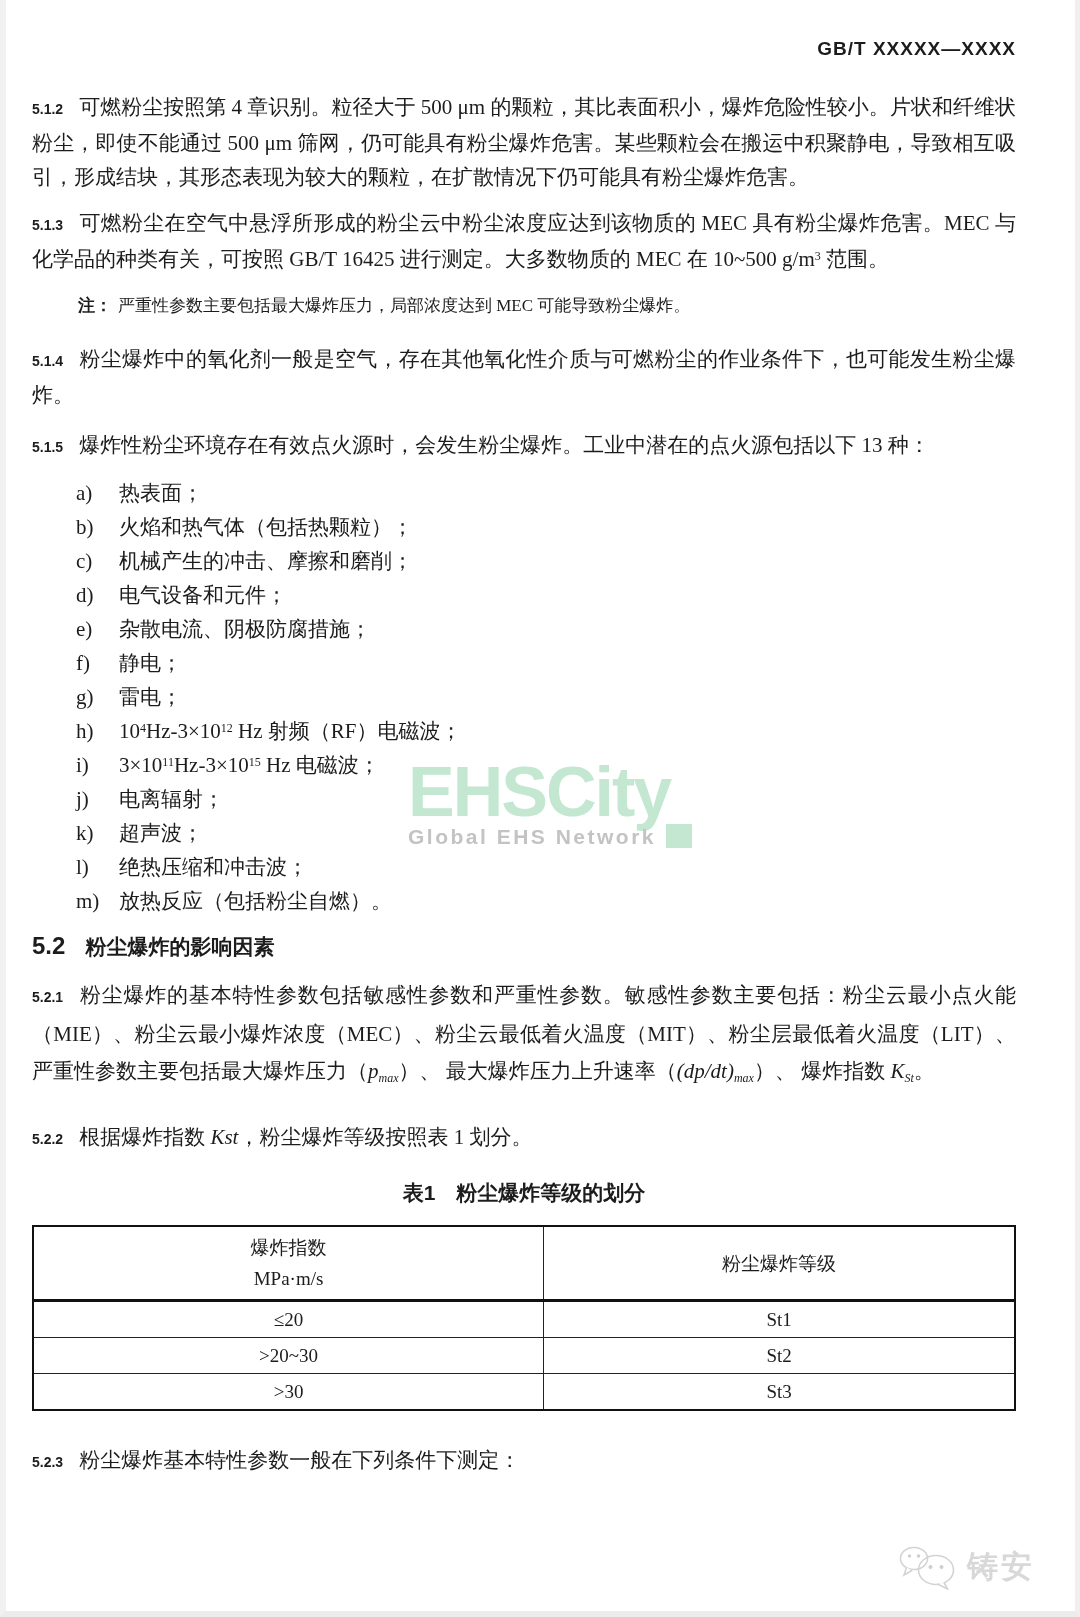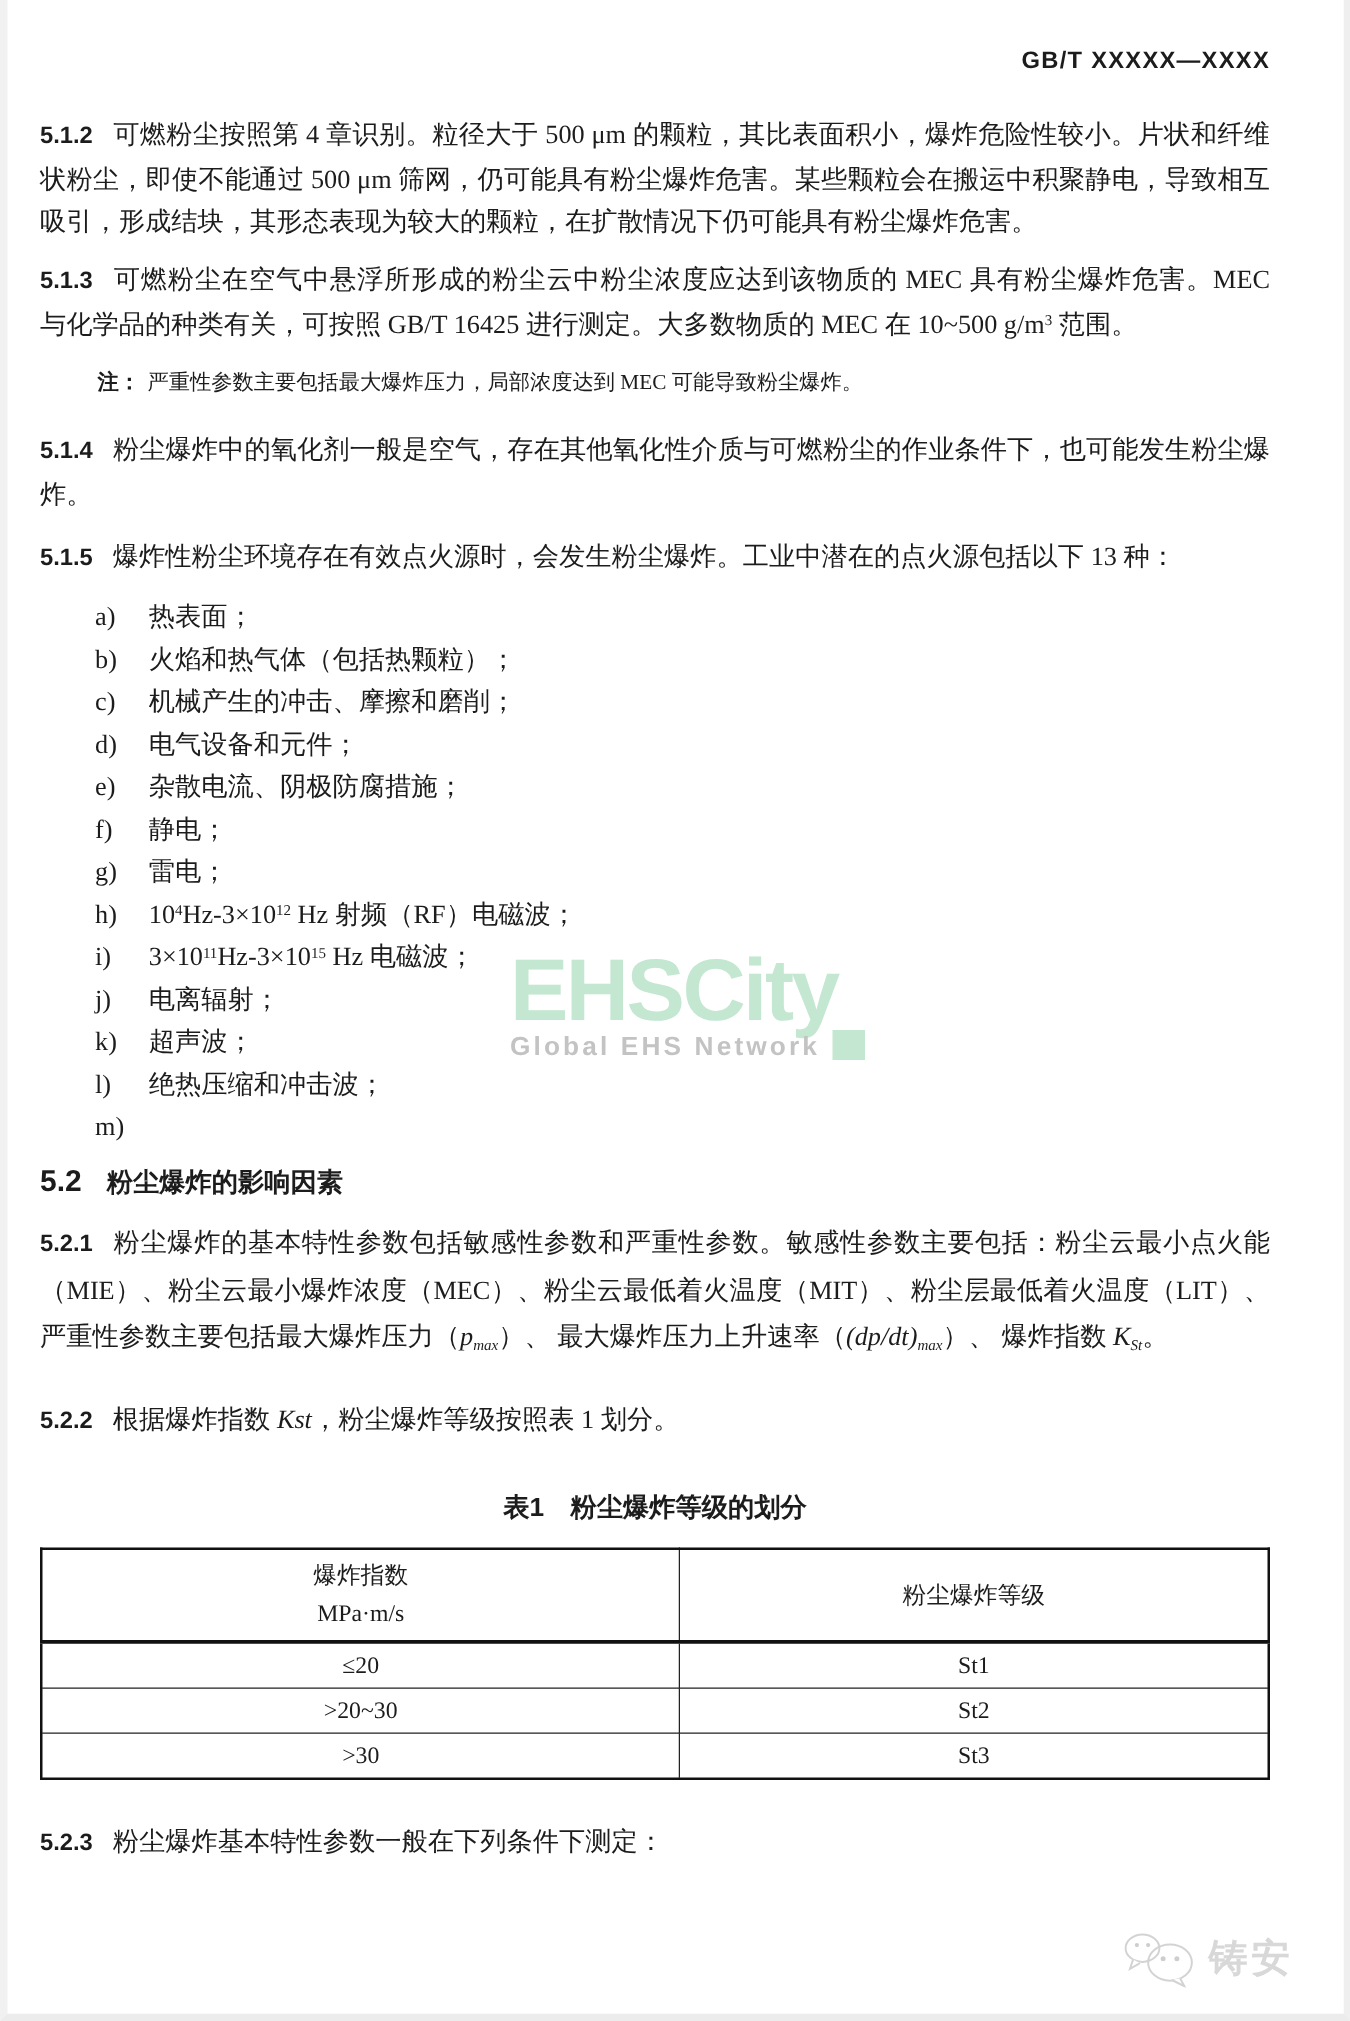--- a/index.html
+++ b/index.html
@@ -37,21 +37,21 @@
   .para{
     font-size:21px;
     line-height:34px;
     text-align:justify;
     text-align-last:left;
     margin:0;
   }
   .clause-num{
     font-family:"Liberation Sans","DejaVu Sans",sans-serif;
     font-weight:700;
-    font-size:19px;
+    font-size:14px;
     padding-right:16px;
     white-space:nowrap;
   }
   .mt-512{margin-top:30px;}
   .mt-513{margin-top:12px;}
   .note{
     margin:16px 0 0 46px;
     font-size:17px;
     line-height:28px;
   }
@@ -65,21 +65,21 @@
   .h52{
     margin-top:14px;
     font-family:"Liberation Sans","DejaVu Sans",sans-serif;
     font-weight:700;
     font-size:21px;
   }
   .h52 .clause-num{padding-right:20px;font-size:24px;}
   .mt-521{margin-top:16px;line-height:37px;}
   .mt-522{margin-top:30px;}
   .tbl-caption{
-    margin-top:38px;
+    margin-top:23px;
     text-align:center;
     font-family:"Liberation Sans","DejaVu Sans",sans-serif;
     font-weight:700;
     font-size:21px;
   }
   table.tbl1{
     margin-top:18px;
     width:100%;
     border-collapse:collapse;
     border:2px solid var(--table-border);
@@ -238,20 +238,21 @@
       <div class="li">
           <span class="li-label">k)</span>
           <span>超声波；</span>
         </div>
       <div class="li">
           <span class="li-label">l)</span>
           <span>绝热压缩和冲击波；</span>
         </div>
       <div class="li">
           <span class="li-label">m)</span>
+          <span>放热反应（包括粉尘自燃）。</span>
         </div>
     </div>
 
 
     <div class="h52"><span class="clause-num">5.2</span><span>粉尘爆炸的影响因素</span></div>
 
     <p class="para mt-521"><span class="clause-num">5.2.1</span><span><span>粉尘爆炸的基本特性参数包括敏感性参数和严重性参数。敏感性参数主要包括：粉尘云最小点火能（MIE）、粉尘云最小爆炸浓度（MEC）、粉尘云最低着火温度（MIT）、粉尘层最低着火温度（LIT）、严重性参数主要包括最大爆炸压力（</span><span class="var">p</span><sub class="s var">max</sub><span>）、 最大爆炸压力上升速率（</span><span class="var">(dp/dt)</span><sub class="s var">max</sub><span>）、 爆炸指数 </span><span class="var">K</span><sub class="s var">St</sub><span>。</span></span></p>
 
     <p class="para mt-522"><span class="clause-num">5.2.2</span><span><span>根据爆炸指数 </span><span class="var">Kst</span><span>，粉尘爆炸等级按照表 1 划分。</span></span></p>
 

